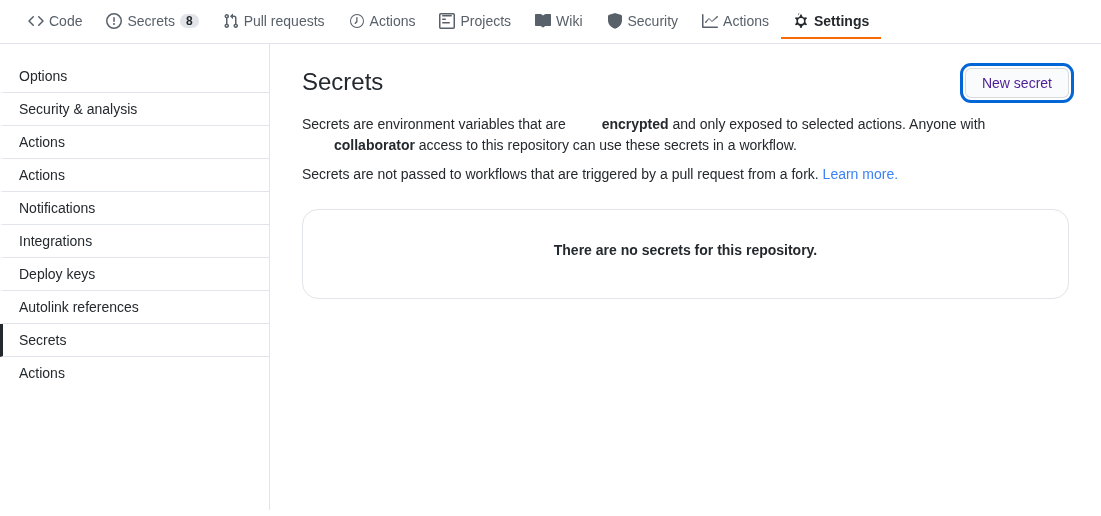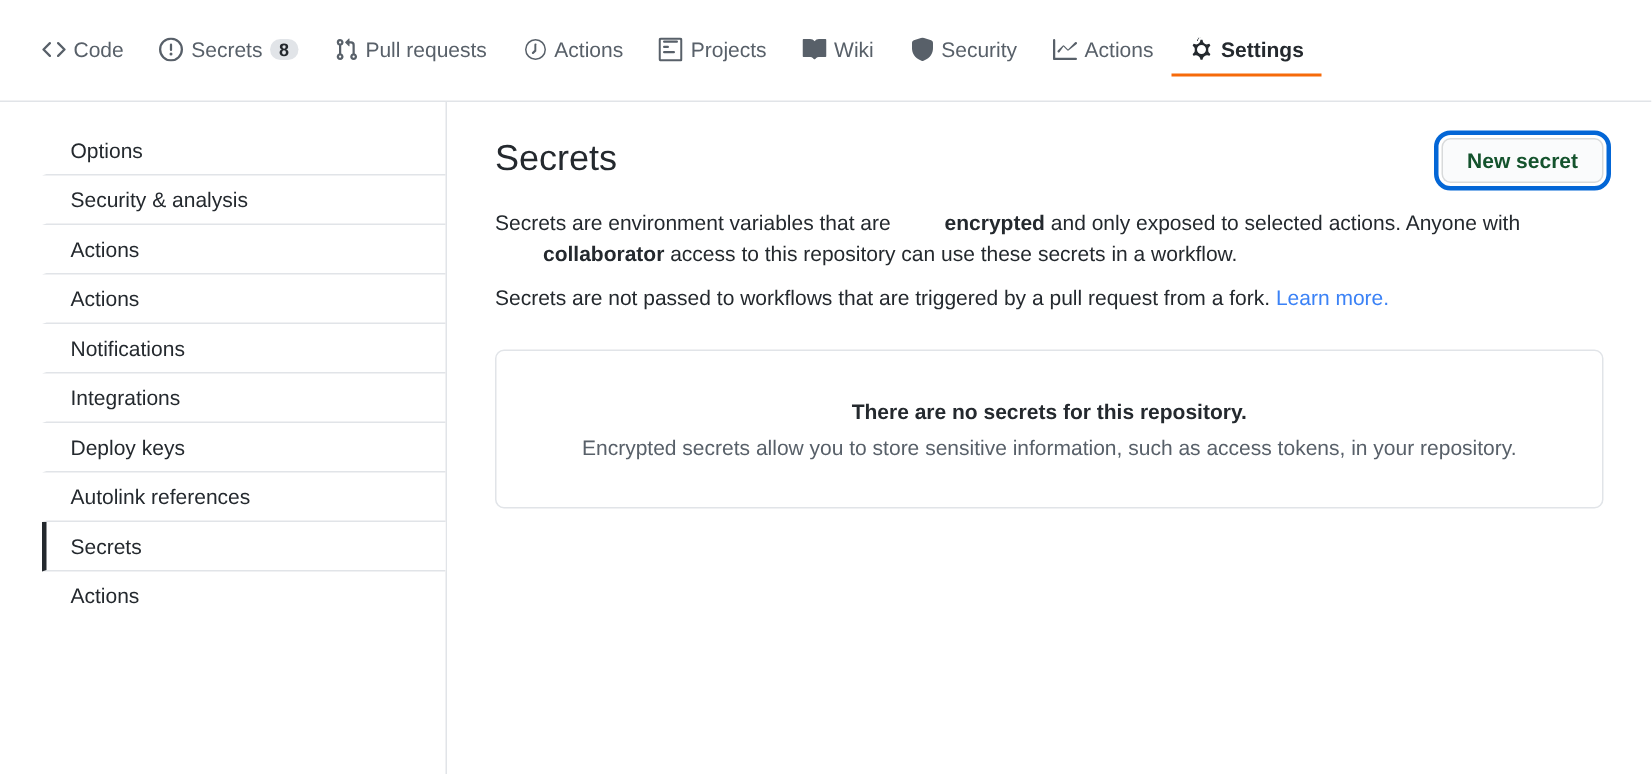--- a/index.html
+++ b/index.html
@@ -9,21 +9,21 @@
       color: #24292e;
       background: #fff;
     }
 
     
     .top-nav {
       display: flex;
       align-items: center;
       border-bottom: 1px solid #e1e4e8;
       padding: 0 16px;
-      height: 68px;
+      height: 44px;
       background: #fff;
     }
     .nav-item {
       display: flex;
       align-items: center;
       gap: 5px;
       padding: 8px 12px;
       font-size: 14px;
       color: #586069;
       cursor: pointer;
@@ -58,21 +58,20 @@
       display: flex;
       min-height: calc(100vh - 50px);
     }
 
     
     .sidebar {
       width: 270px;
       min-width: 270px;
       border-right: 1px solid #e1e4e8;
       padding: 16px 0;
-      margin-left: 28px;
     }
     .sidebar-item {
       display: block;
       padding: 8px 16px;
       color: #24292e;
       font-size: 14px;
       cursor: pointer;
       border-left: 3px solid transparent;
       text-decoration: none;
       border-bottom: 1px solid #e1e4e8;
@@ -96,22 +95,22 @@
       margin-bottom: 16px;
     }
     .page-title {
       font-size: 24px;
       font-weight: 400;
       color: #24292e;
     }
     .new-secret-btn {
       padding: 6px 16px;
       font-size: 14px;
-      font-weight: 700;
-      color: #14532d;
+      font-weight: 400;
+      color: #4c1d95;
       background: #fafbfc;
       border: 1px solid rgba(27,31,35,.15);
       border-radius: 6px;
       cursor: pointer;
       outline: 3px solid #0366d6;
       outline-offset: 2px;
     }
 
     .description {
       font-size: 14px;
@@ -120,21 +119,21 @@
       margin-bottom: 8px;
     }
     .description b { font-weight: 600; margin-left: 32px; }
     .description a {
       color: #3b82f6;
       text-decoration: none;
     }
 
     .empty-box {
       border: 1px solid #e1e4e8;
-      border-radius: 6px;
+      border-radius: 16px;
       padding: 32px 24px;
       text-align: center;
       margin-top: 24px;
     }
     .empty-box-title {
       font-size: 14px;
       font-weight: 600;
       color: #24292e;
       margin-bottom: 8px;
     }
@@ -265,16 +264,15 @@
 
     <p class="description">
       Secrets are environment variables that are <b>encrypted</b> and only exposed to selected actions. Anyone with <b>collaborator</b> access to this repository can use these secrets in a workflow.
     </p>
     <p class="description">
       Secrets are not passed to workflows that are triggered by a pull request from a fork. <a href="#">Learn more.</a>
     </p>
 
     <div class="empty-box">
       <p class="empty-box-title">There are no secrets for this repository.</p>
-      <p class="empty-box-desc">Encrypted secrets allow you to store sensitive information, such as access tokens, in your repository.</p>
     </div>
   </main>
 </div>
 
 </body></html>

